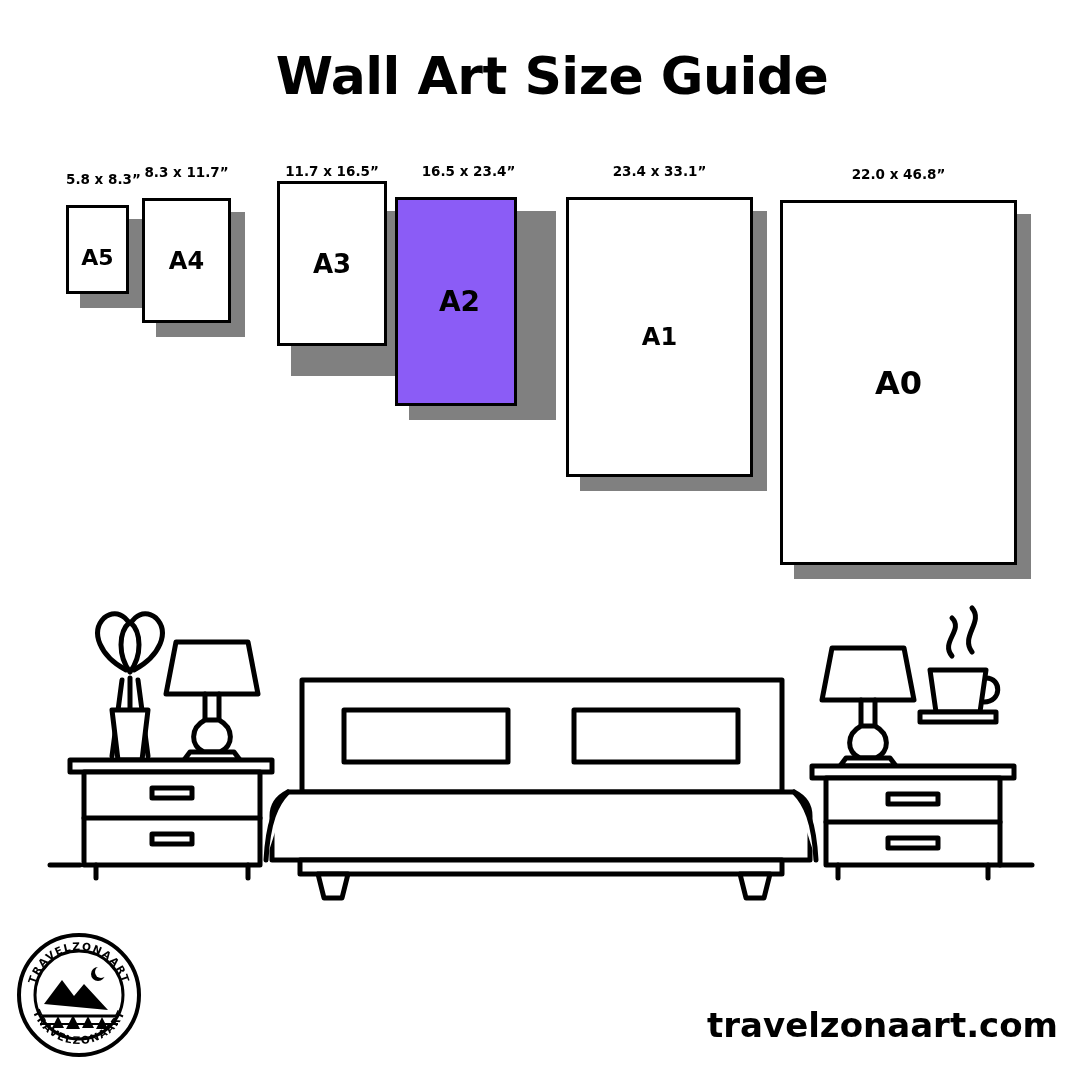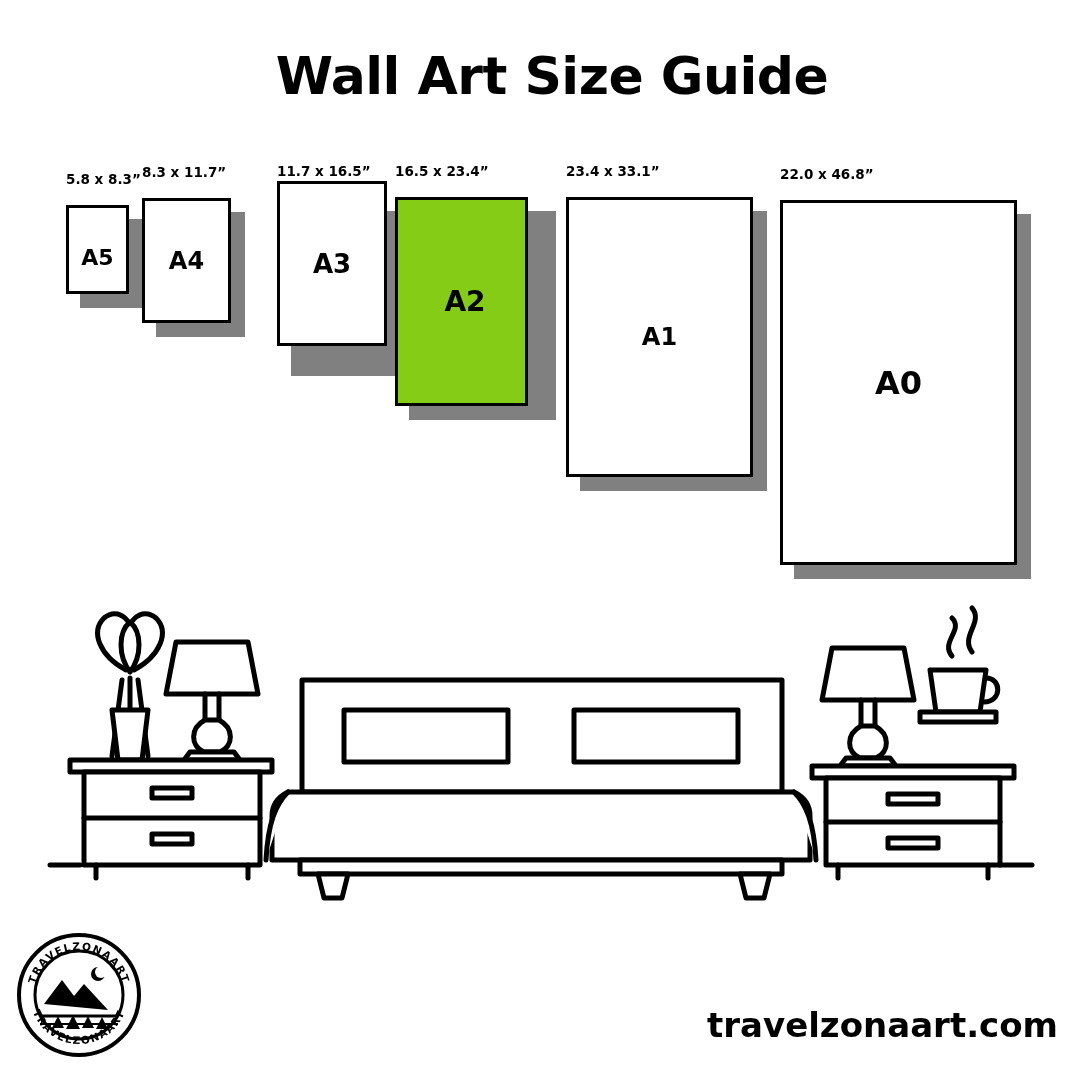--- a/index.html
+++ b/index.html
@@ -37,20 +37,21 @@
     width: 1080px;
     height: 620px;
   }
   .frame-wrap {
     position: absolute;
   }
   .frame-label {
     position: absolute;
     left: 0;
     width: 100%;
+    text-align: center;
     font-size: 13.5px;
     font-weight: bold;
     white-space: nowrap;
     font-family: "DejaVu Sans", sans-serif;
   }
   .frame-shadow {
     position: absolute;
     background: #808080;
   }
   .frame-box {
@@ -116,21 +117,21 @@
     <div class="frame-wrap" style="left: 263px; top: 163px; width: 124px; height: 213px; margin-left: 14px;">
       <div class="frame-label" style="top: 0px; width: 110px;">11.7 x 16.5”</div>
       <div class="frame-shadow" style="left: 14px; top: 48px; width: 110px; height: 165px; background: rgb(128, 128, 128);"></div>
       <div class="frame-box" style="left: 0px; top: 18px; width: 110px; height: 165px; border-color: rgb(0, 0, 0); background: rgb(255, 255, 255);">
         <span class="frame-name" style="font-size: 26px;">A3</span>
       </div>
     </div>
     <div class="frame-wrap" style="left: 395px; top: 163px; width: 161px; height: 257px;">
       <div class="frame-label" style="top: 0px; width: 147px;">16.5 x 23.4”</div>
       <div class="frame-shadow" style="left: 14px; top: 48px; width: 147px; height: 209px; background: rgb(128, 128, 128);"></div>
-      <div class="frame-box" style="left: 0px; top: 34px; width: 133px; height: 209px; border-color: rgb(0, 0, 0); background: #84cc16; padding-left: 7px;">
+      <div class="frame-box" style="left: 0px; top: 34px; width: 122px; height: 209px; border-color: rgb(0, 0, 0); background: #8b5cf6; padding-left: 7px;">
         <span class="frame-name" style="font-size: 28px;">A2</span>
       </div>
     </div>
     <div class="frame-wrap" style="left: 566px; top: 163px; width: 201px; height: 328px; padding-left: 40px;">
       <div class="frame-label" style="top: 0px; width: 187px;">23.4 x 33.1”</div>
       <div class="frame-shadow" style="left: 14px; top: 48px; width: 187px; height: 280px; background: rgb(128, 128, 128);"></div>
       <div class="frame-box" style="left: 0px; top: 34px; width: 187px; height: 280px; border-color: rgb(0, 0, 0); background: rgb(255, 255, 255);">
         <span class="frame-name" style="font-size: 24px;">A1</span>
       </div>
     </div>

